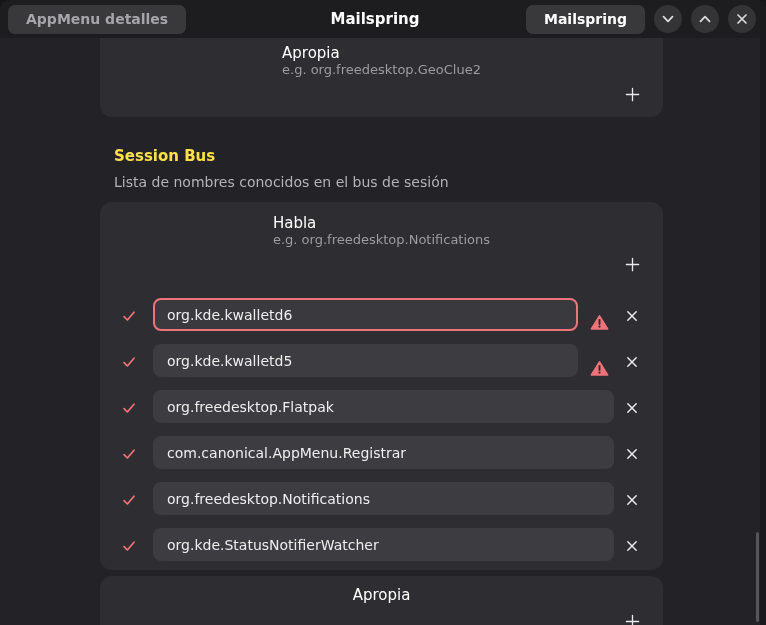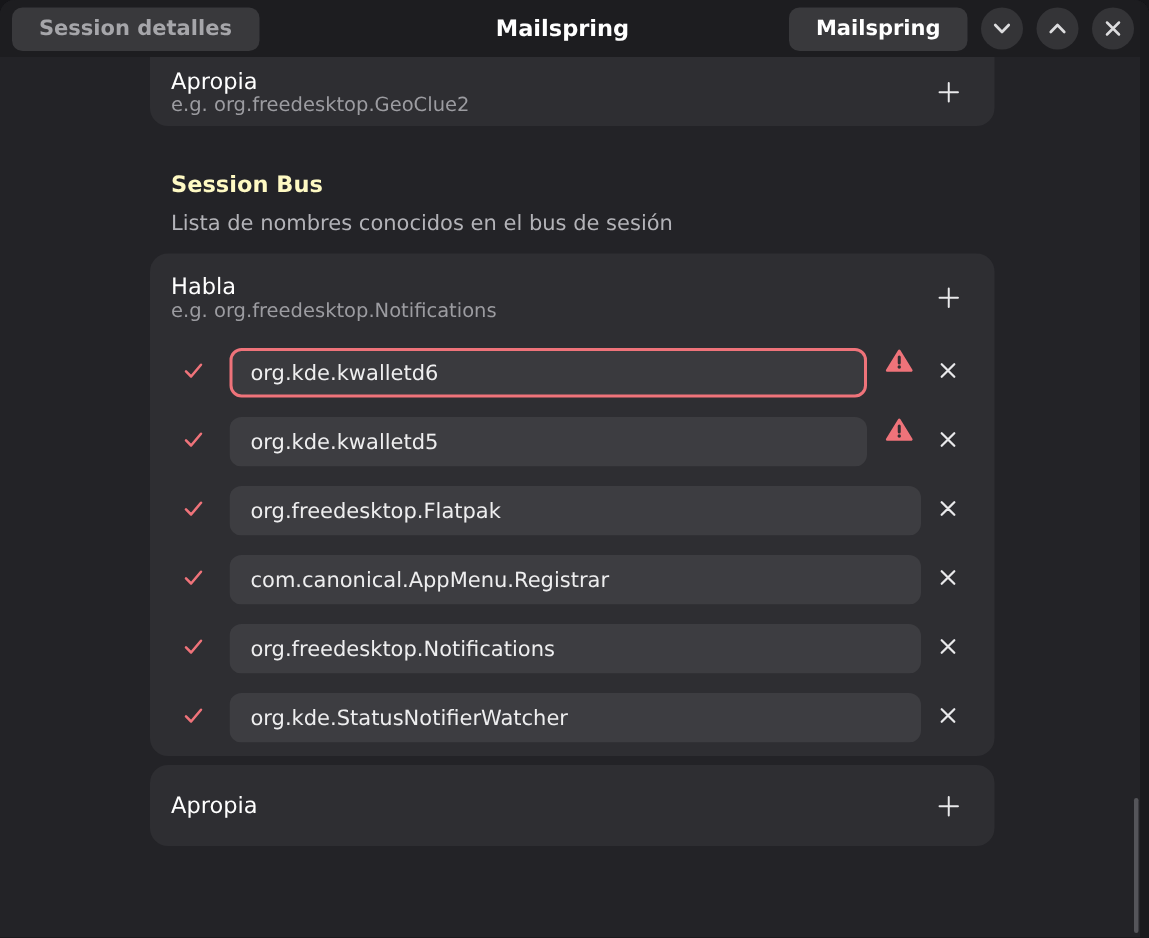--- a/index.html
+++ b/index.html
@@ -31,37 +31,37 @@
   .hright { margin-left:auto; display:flex; align-items:center; gap:9px; margin-right:10px; position:relative; z-index:2; }
   .circle {
     width:28px; height:28px; border:none; border-radius:50%; background:#343437;
     display:flex; align-items:center; justify-content:center; cursor:pointer; padding:0;
   }
 
   
   .content { padding-left:100px; width:663px; }
   .card { width:563px; background:#2e2e32; border-radius:12px; }
   .card.partial { border-radius:0 0 12px 12px; }
-  .row-head { display:flex; align-items:center; padding:12px 14px 8px 14px; }
+  .row-head { display:flex; align-items:center; padding:12px 14px 8px 14px;flex-direction:column; }
   .card.partial .row-head { padding:6px 14px; }
   .card.own2 .row-head { padding:10px 14px; }
   .rh-title { font-size:15px; line-height:18px; color:#ffffff; }
   .rh-sub { font-size:13px; line-height:15px; color:#9c9ca1; }
   .plus {
     margin-left:auto; width:34px; height:34px; border:none; background:transparent;
     display:flex; align-items:center; justify-content:center; cursor:pointer; border-radius:7px; padding:0;
   }
 
-  .section-title { margin:30px 0 0 14px; font-size:15px; font-weight:bold; color:#fef9c3; }
+  .section-title { margin:30px 0 0 14px; font-size:15px; font-weight:bold; color:#fde047; }
   .section-sub { margin:9px 0 0 14px; font-size:14px; color:#b3b3b8; }
   .card.talk { margin-top:12px; }
   .card.own2 { margin-top:6px; }
 
   .entries { padding:9px 16px 9px 14px; }
-  .entry { display:flex; align-items:flex-start; height:33px; margin-bottom:13px; }
+  .entry { display:flex; align-items:flex-end; height:33px; margin-bottom:13px; }
   .entry:last-child { margin-bottom:0; }
   .check {
     width:30px; height:30px; margin-right:9px; flex:none;
     border:none; background:transparent; display:flex; align-items:center; justify-content:center;
     cursor:pointer; padding:0;
   }
   .entry-input {
     flex:1; min-width:0; height:33px; border-radius:8px;
     background:#3d3d41; border:2px solid transparent;
     color:#eeeeef; font-size:14px; font-family:inherit; padding:0 12px; outline:none;
@@ -73,21 +73,21 @@
     border:none; background:transparent; display:flex; align-items:center; justify-content:center;
     cursor:pointer; padding:0;
   }
 </style>
 </head>
 <body>
 
 <div class="window">
 
   <header class="headerbar">
-    <button class="hbtn dim">Session detalles</button>
+    <button class="hbtn dim">AppMenu detalles</button>
     <div class="htitle">Mailspring</div>
     <div class="hright">
       <button class="hbtn">Mailspring</button>
       <button class="circle">
         <svg width="18" height="18" viewBox="0 0 18 18">
             <path d="M4.5 6.7 L9 11.3 L13.5 6.7" fill="none" stroke="#dcdcde" stroke-width="1.8" stroke-linecap="round" stroke-linejoin="round"></path>
           </svg>
       </button>
       <button class="circle">
         <svg width="18" height="18" viewBox="0 0 18 18">

